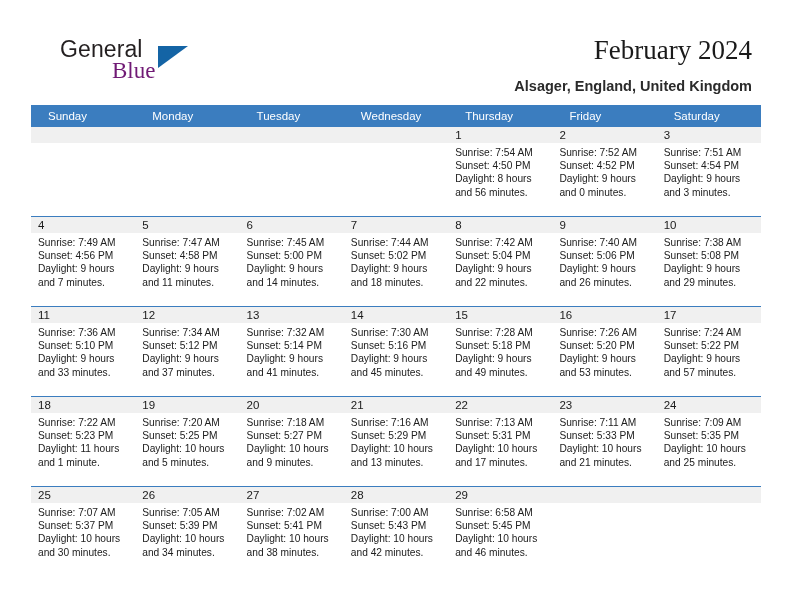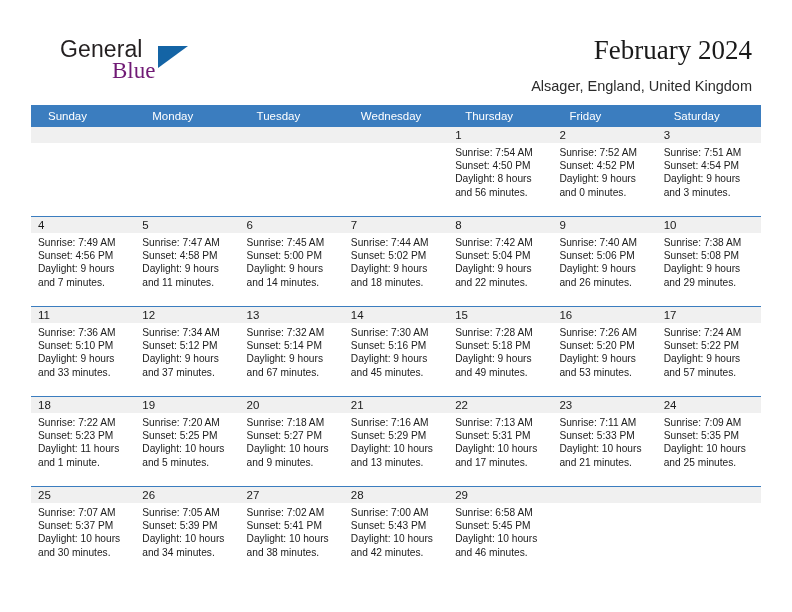--- a/index.html
+++ b/index.html
@@ -76,20 +76,21 @@
     font-family: Liberation Serif, serif;
   }
   .subtitle {
     position: absolute;
     right: 40px;
     top: 78px;
     font-size: 14.5px;
     color: #2b2b2b;
     text-align: center;
     white-space: nowrap;
+    font-weight: bold;
   }
 
   
   .calendar {
     position: absolute;
     left: 31px;
     top: 105px;
     width: 730px;
     border-collapse: collapse;
     table-layout: fixed;
@@ -319,21 +320,21 @@
                 <div class="wrapline">Daylight: 9 hours and 37 minutes.</div>
               </div>
             </div>
           </td>
           <td>
             <div class="cell-inner">
               <div class="daynum-strip">13</div>
               <div class="cell-body">
                 <div>Sunrise: 7:32 AM</div>
                 <div>Sunset: 5:14 PM</div>
-                <div class="wrapline">Daylight: 9 hours and 67 minutes.</div>
+                <div class="wrapline">Daylight: 9 hours and 41 minutes.</div>
               </div>
             </div>
           </td>
           <td>
             <div class="cell-inner">
               <div class="daynum-strip">14</div>
               <div class="cell-body">
                 <div>Sunrise: 7:30 AM</div>
                 <div>Sunset: 5:16 PM</div>
                 <div class="wrapline">Daylight: 9 hours and 45 minutes.</div>

